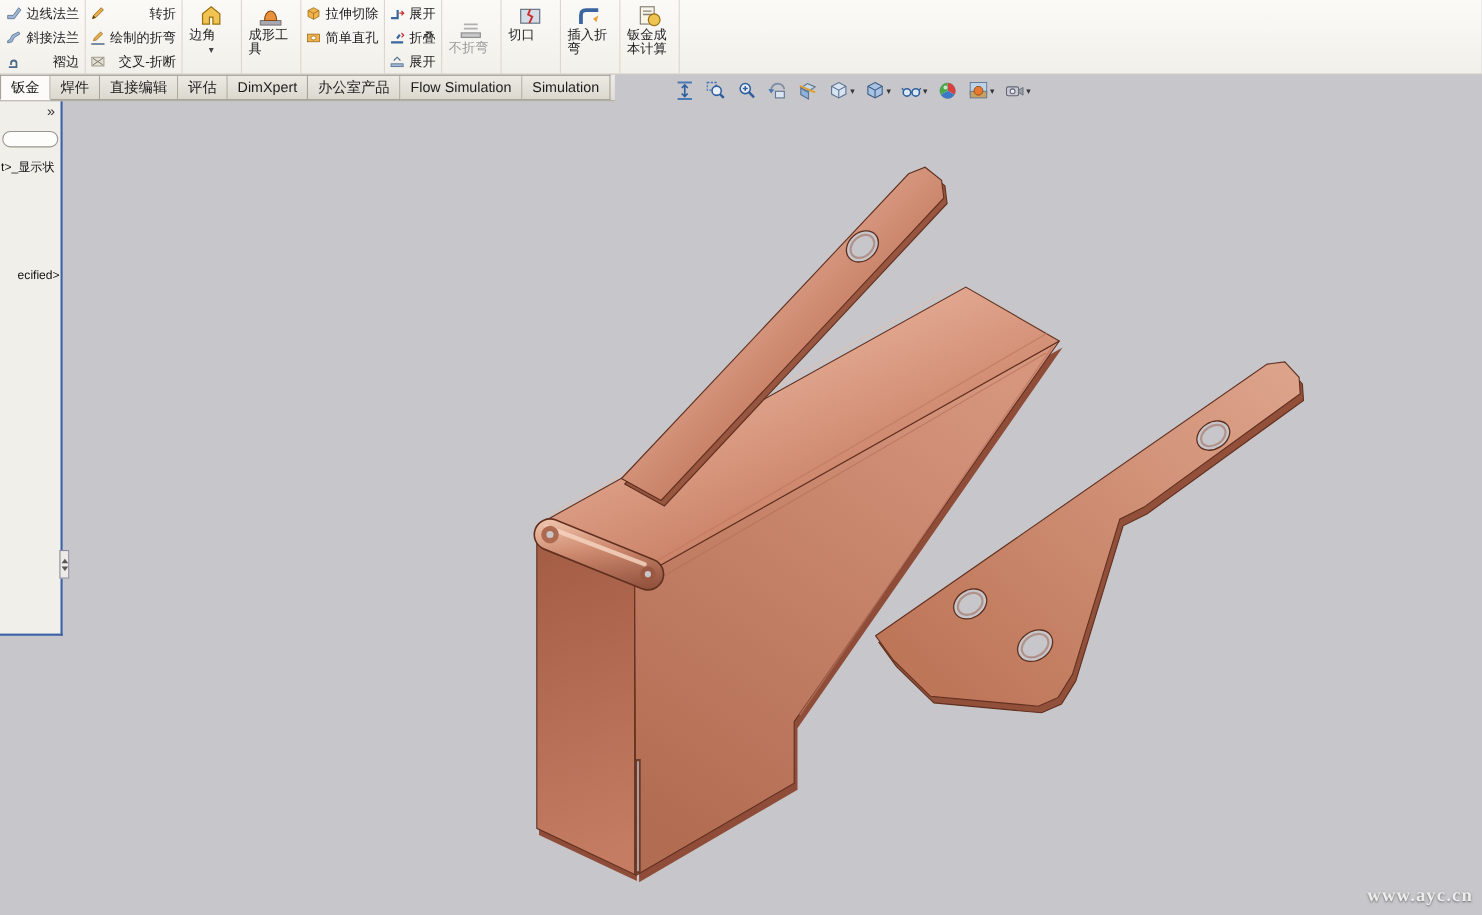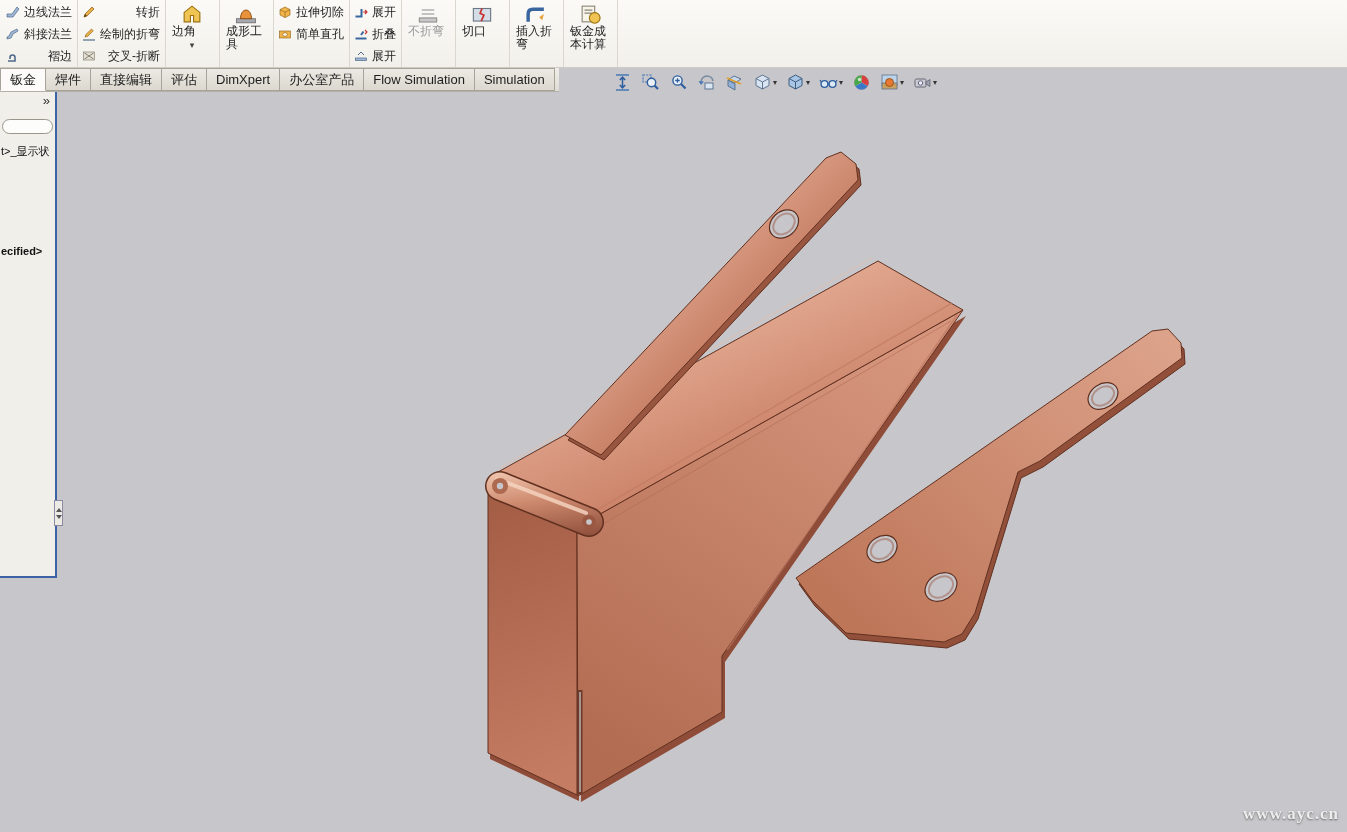--- a/index.html
+++ b/index.html
@@ -21,42 +21,42 @@
     padding:1px 5px 0 4px;border-right:1px solid #DAD7CE;}
   .rgroup.stackg{flex-direction:row;align-items:flex-start;}
   .ritem{display:flex;align-items:center;gap:4px;height:22px;font-size:12px;
     color:#1d1d1d;white-space:nowrap;cursor:default;justify-content:space-between;}
   .rstack{display:flex;flex-direction:column;align-items:center;width:44px;
     padding-top:2px;font-size:12px;color:#1d1d1d;text-align:left;line-height:13px;cursor:default;}
   .rstack .rlabel{width:40px;}
   .ric{width:14px;height:14px;flex:0 0 auto;}
   .ric.big{width:22px;height:22px;}
   .rcaret{font-size:9px;color:#444;line-height:10px;margin-top:2px;}
-  .rstack.disabled{color:#9a9a9a;}
+  .rstack.disabled{color:#9a9a9a;margin-top:12px;}
 
   
   .tabstrip{position:absolute;left:0;top:68px;width:559px;height:24px;
     background:linear-gradient(#EFEDE7,#DFDCD4);display:flex;z-index:5;
     border-bottom:1px solid #B3B0A7;}
   .tab{padding:0 9px;font-size:13px;line-height:21px;color:#1d1d1d;
     border:1px solid #A7A399;border-left:none;cursor:default;
     background:linear-gradient(#ECEAE4,#DCD8CF);white-space:nowrap;}
   .tab:first-child{border-left:1px solid #A7A399;}
   .tab.active{background:#FCFBF9;border-bottom-color:#FCFBF9;}
 
   
   .left-panel{position:absolute;left:0;top:92px;width:57px;height:486px;
     background:#F1EFEA;border-right:2px solid #3D63A6;border-bottom:2px solid #3D63A6;z-index:4;}
   .lp-expand{position:absolute;top:1px;right:5px;font-size:13px;color:#333;cursor:pointer;}
   .lp-pill{position:absolute;top:27px;left:2px;width:51px;height:15px;background:#FDFDFB;
     border:1px solid #9A968C;border-radius:8px;}
   .lp-item1{position:absolute;top:52px;left:1px;width:55px;font-size:11px;color:#111;
     white-space:nowrap;overflow:hidden;}
-  .lp-item2{position:absolute;top:153px;left:1px;width:55px;font-size:11px;color:#111;
-    white-space:nowrap;overflow:hidden;font-weight:bold;}
+  .lp-item2{position:absolute;top:153px;left:16px;width:55px;font-size:11px;color:#111;
+    white-space:nowrap;overflow:hidden;}
   .lp-splitter{position:absolute;right:-8px;top:408px;width:9px;height:26px;background:#EDEBE6;
     border:1px solid #8C89A0;display:flex;flex-direction:column;align-items:center;
     justify-content:center;gap:3px;cursor:ns-resize;}
   .tri-up{width:0;height:0;border-left:3px solid transparent;border-right:3px solid transparent;
     border-bottom:4px solid #555;}
   .tri-down{width:0;height:0;border-left:3px solid transparent;border-right:3px solid transparent;
     border-top:4px solid #555;}
 
   
   .hud{position:absolute;left:612px;top:72px;display:flex;gap:7px;align-items:center;z-index:6;}

